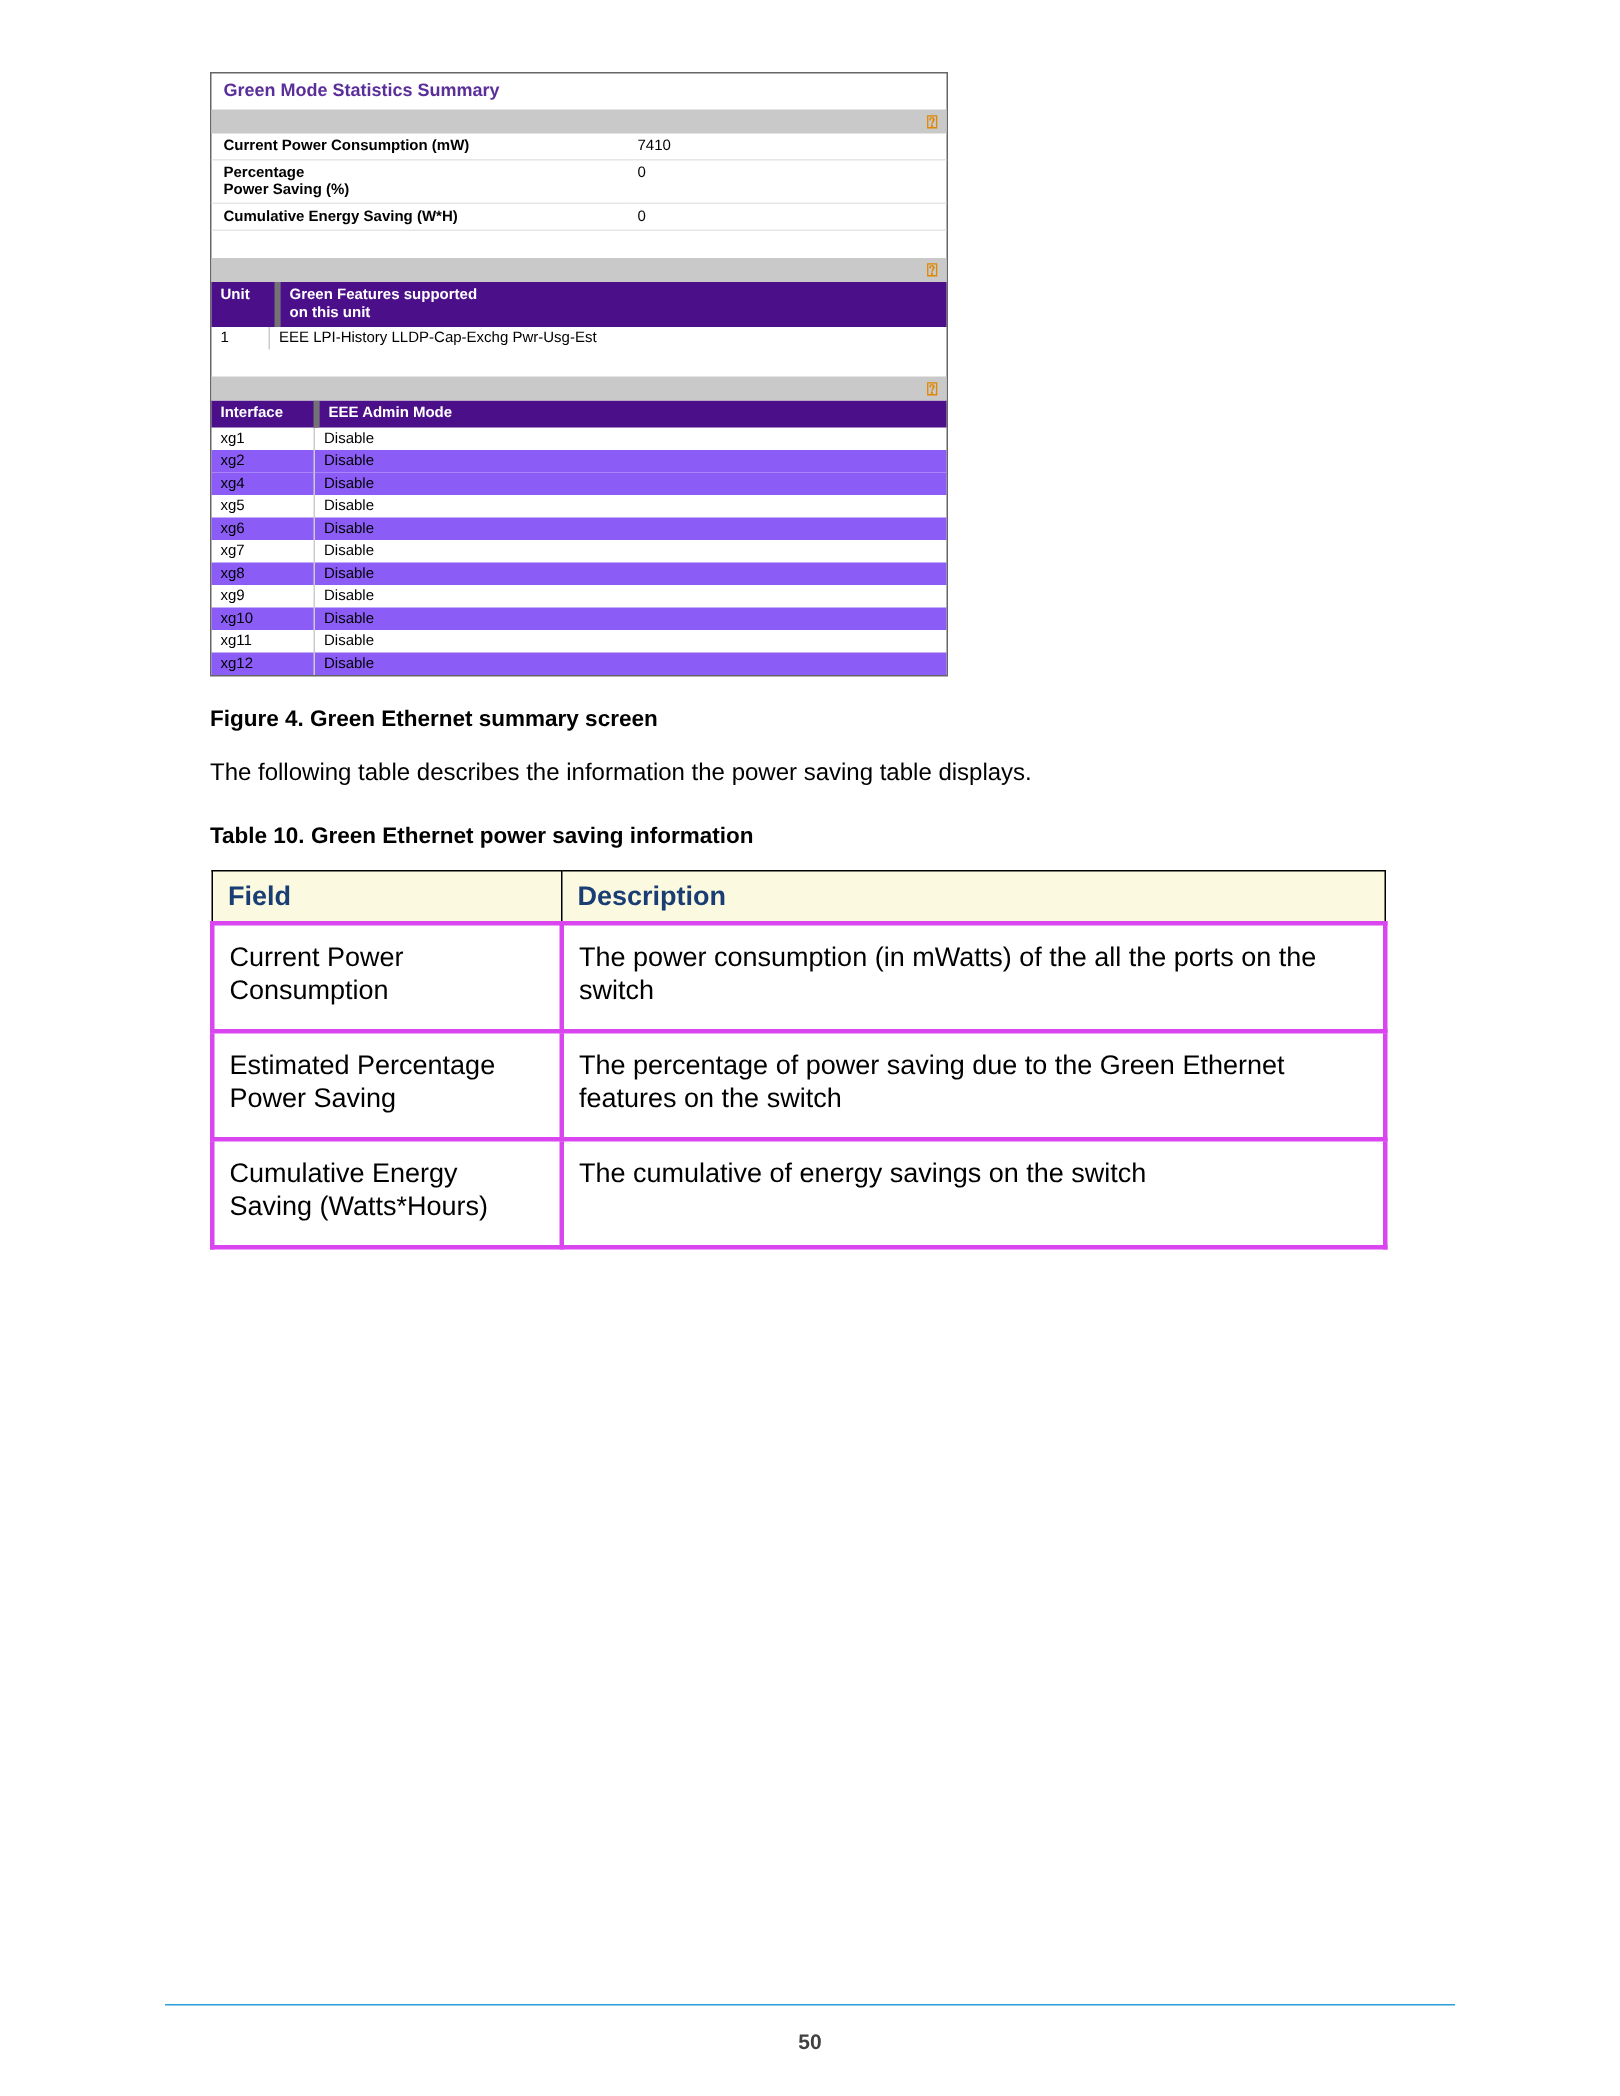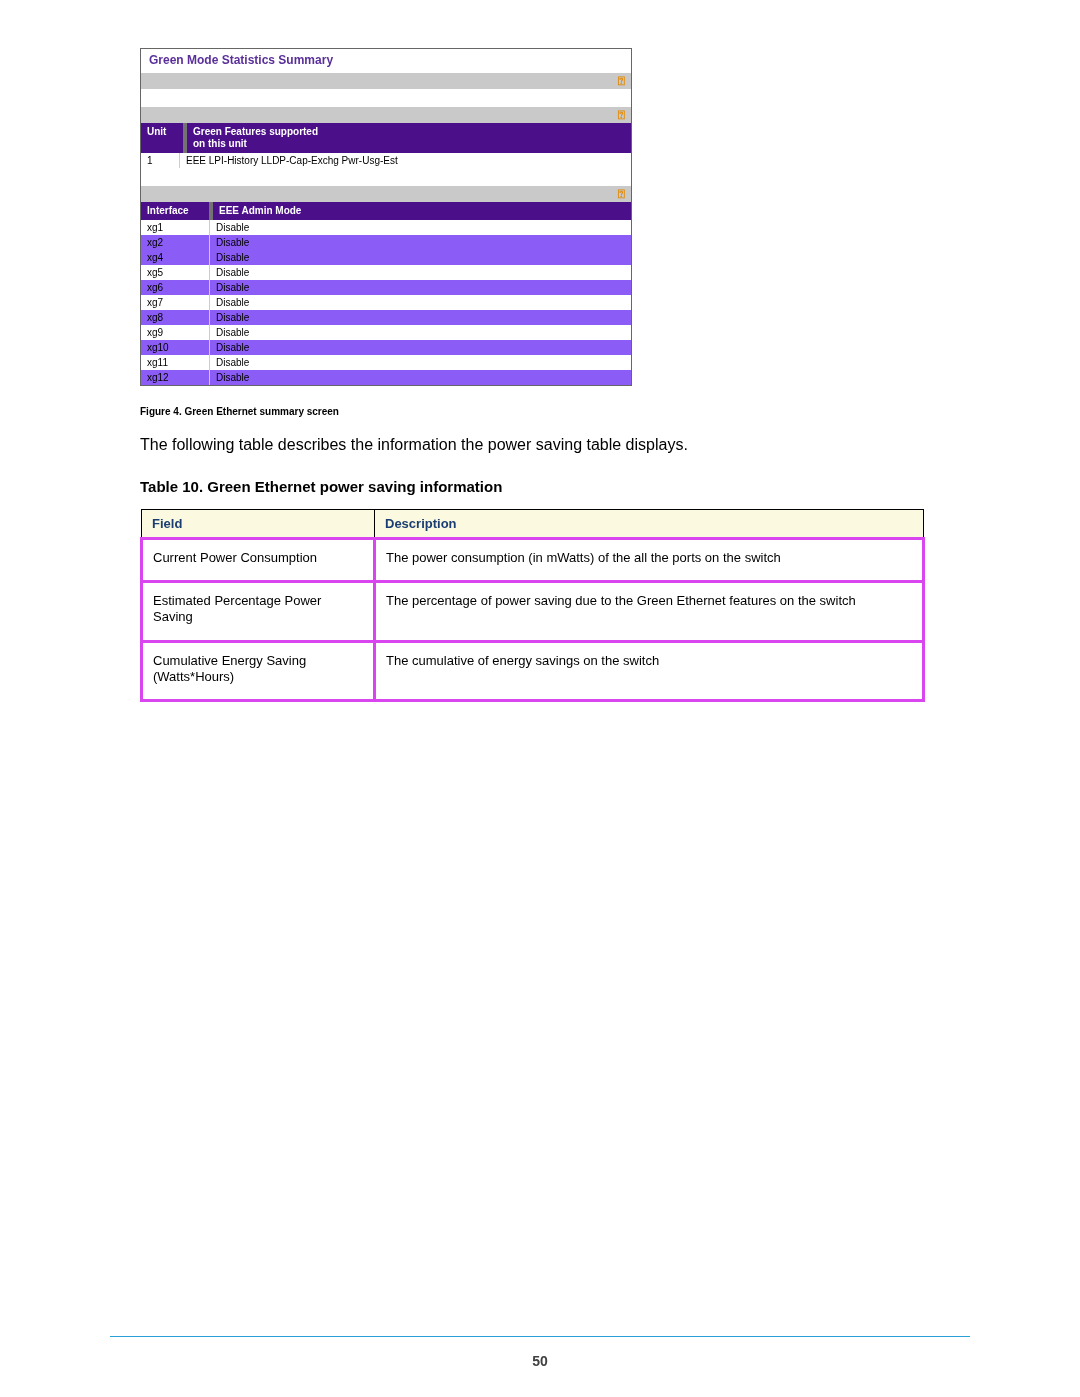--- a/index.html
+++ b/index.html
@@ -86,39 +86,39 @@
     padding: 2px 6px;
     border-right: 1px solid #e6e6e6;
   }
   .unit-table td:last-child, .iface-table td:last-child { border-right: none; }
   .iface-table tr.even td { background: #8b5cf6; }
   .iface-table tr td:first-child { width: 56px; border-right: 1px #ccc solid; }
   .unit-table tr td:first-child { width: 26px; border-right: 1px #ccc solid; }
   
   .caption {
     font-weight: bold;
-    font-size: 10px;
+    font-size: 15px;
     margin: 20px 0 18px 30px;
   }
   .para {
     font-size: 16px;
     margin: 0 0 22px 30px;
     line-height: 1.3;
   }
   .tbl-title {
     font-weight: bold;
     font-size: 15px;
     margin: 0 0 14px 30px;
   }
   
   .desc-table {
     border-collapse: collapse;
     width: 785px;
     margin-left: 30px;
-    font-size: 13px;
+    font-size: 18px;
   }
   .desc-table th {
     background: #fbf9df;
     color: #1a3e74;
     font-weight: bold;
     text-align: left;
     border: 1px solid #000;
     padding: 6px 10px;
   }
   .desc-table td {
@@ -150,20 +150,37 @@
 
 <div class="page">
 
   <div class="screenshot">
     <div class="panel-title">Green Mode Statistics Summary</div>
 
     <div class="hbar">
       <span class="help-dot">⍰</span>
     </div>
 
+    <table class="stats-table">
+      <tbody>
+          <tr>
+        <td>Current Power Consumption (mW)</td>
+        <td>7410</td>
+      </tr>
+      <tr>
+        <td style="white-space:pre;">Percentage
+Power Saving (%)</td>
+        <td>0</td>
+      </tr>
+      <tr>
+        <td>Cumulative Energy Saving (W*H)</td>
+        <td>0</td>
+      </tr>
+    </tbody>
+      </table>
 
     <div class="stats-spacer"></div>
 
     <div class="hbar">
       <span class="help-dot">⍰</span>
     </div>
     <div class="purple-head">
       <div style="width:30px;">Unit</div>
       <div style="white-space:pre;">Green Features supported
 on this unit</div>

